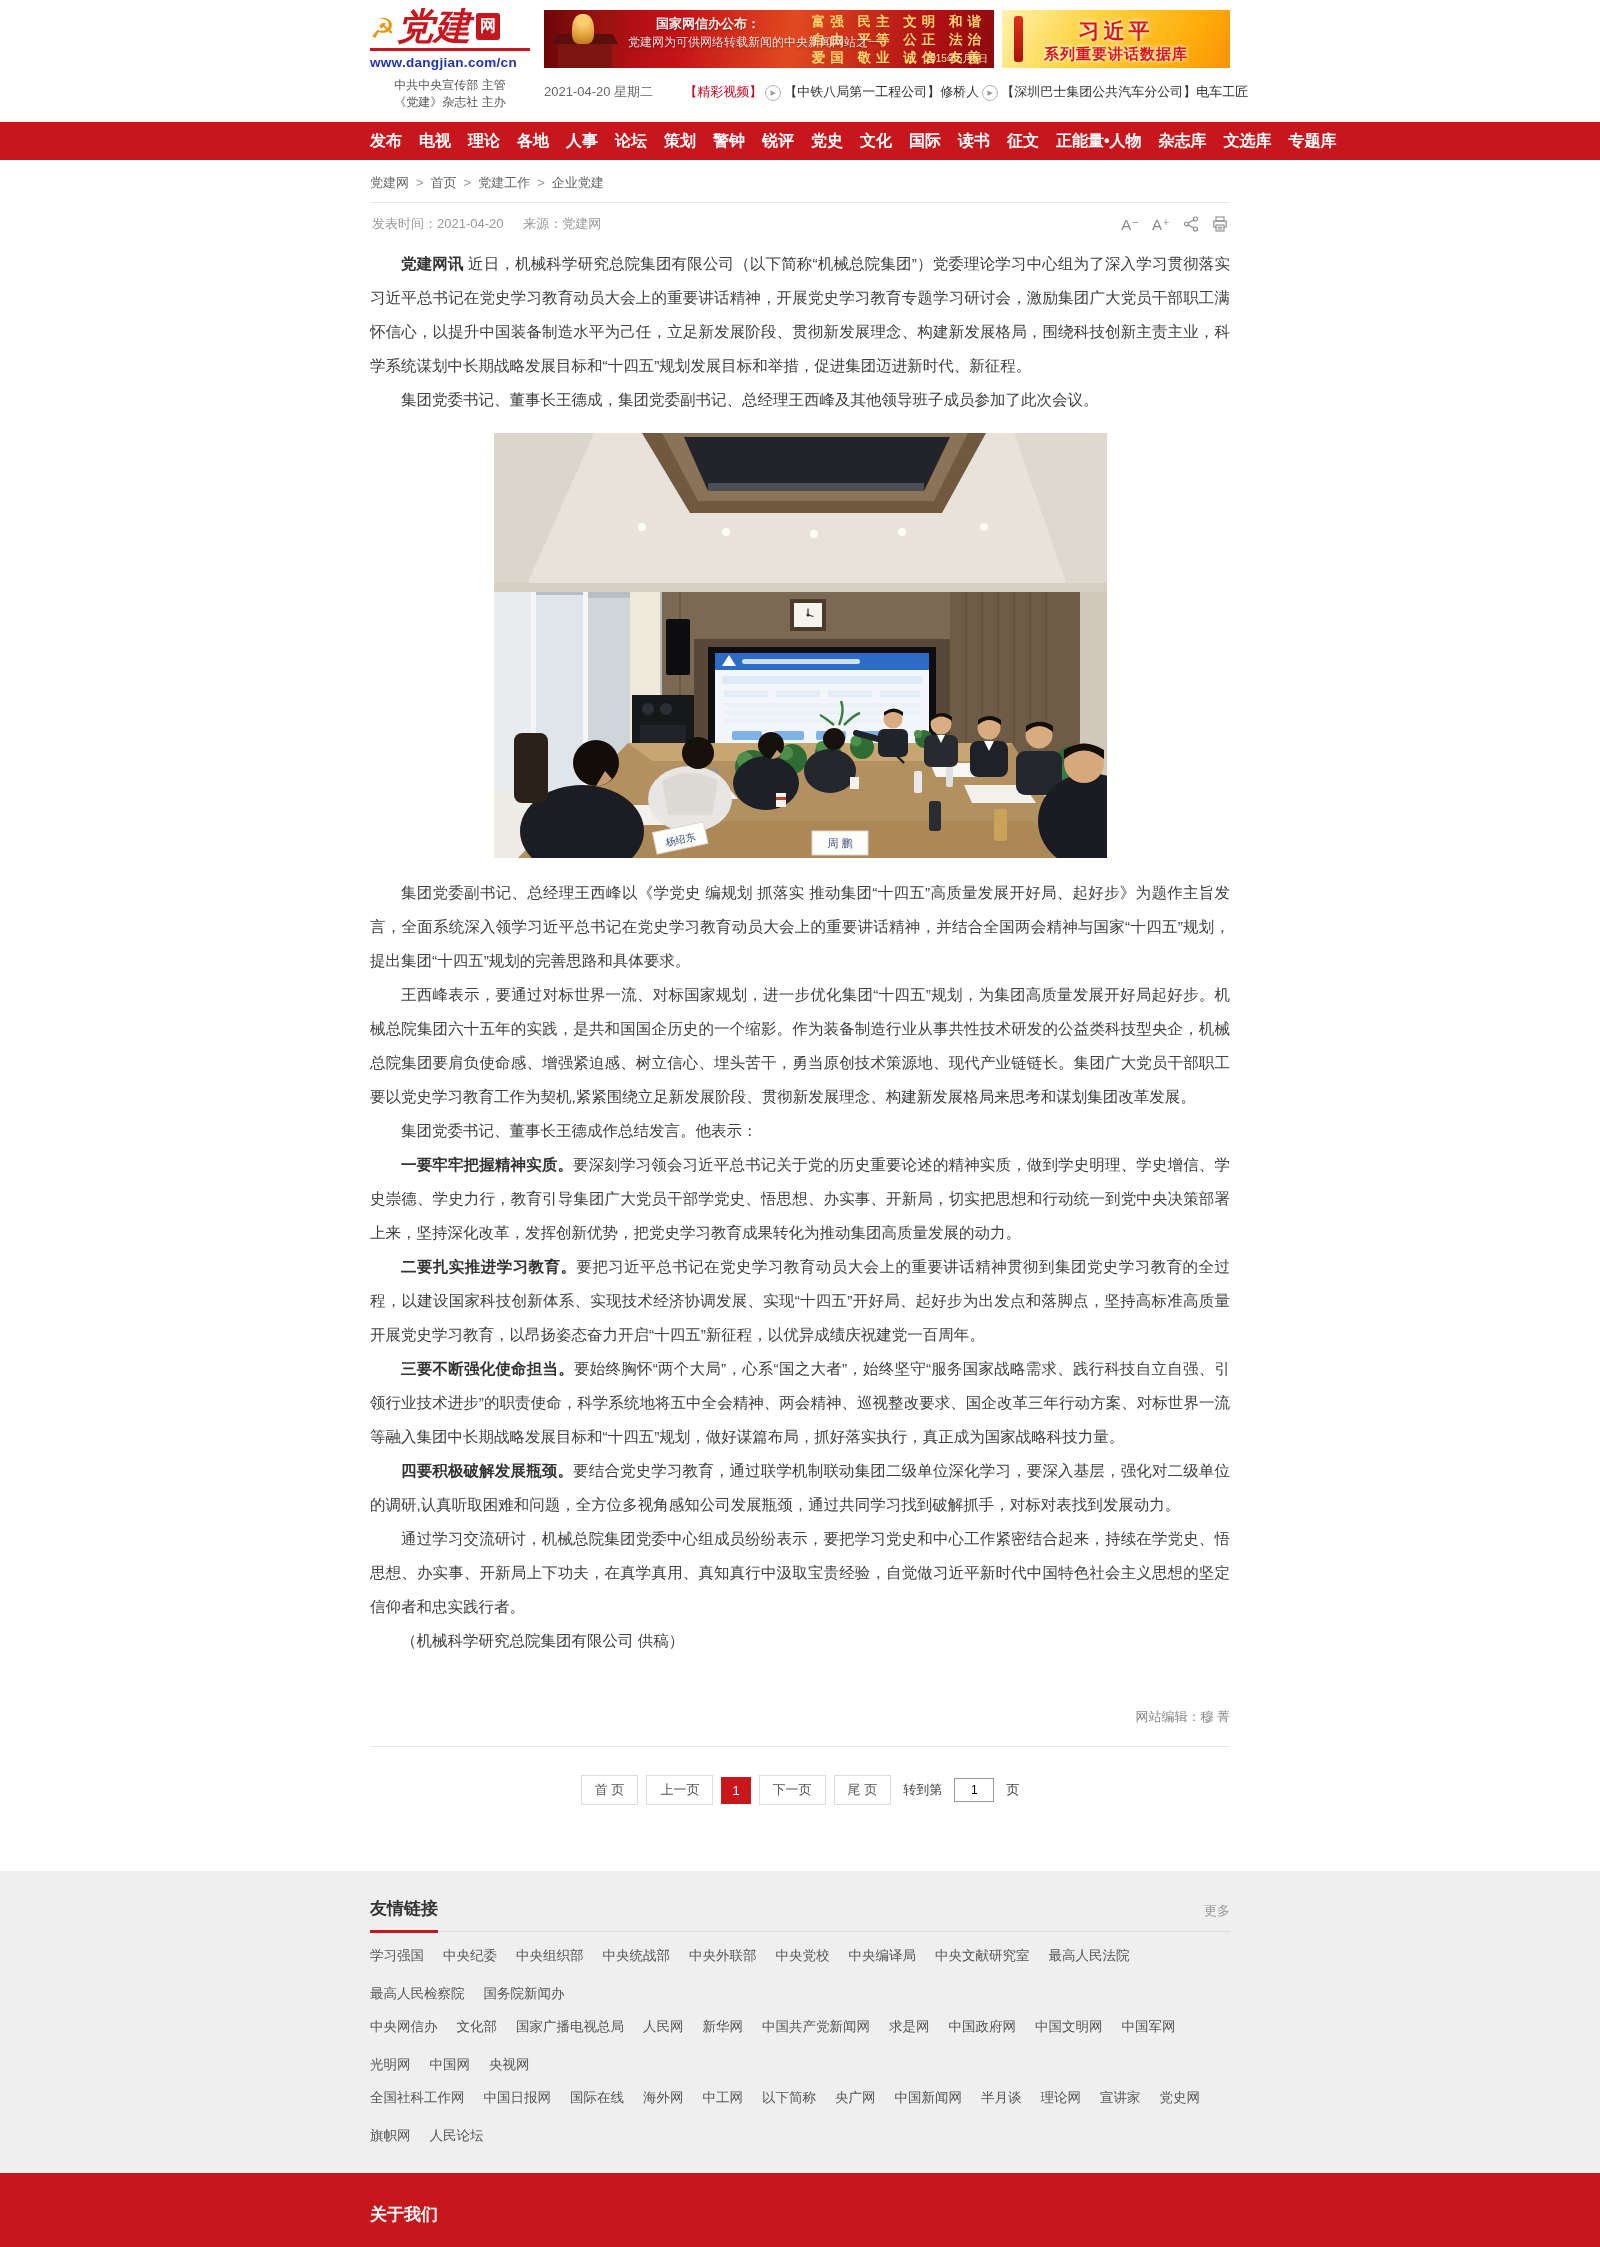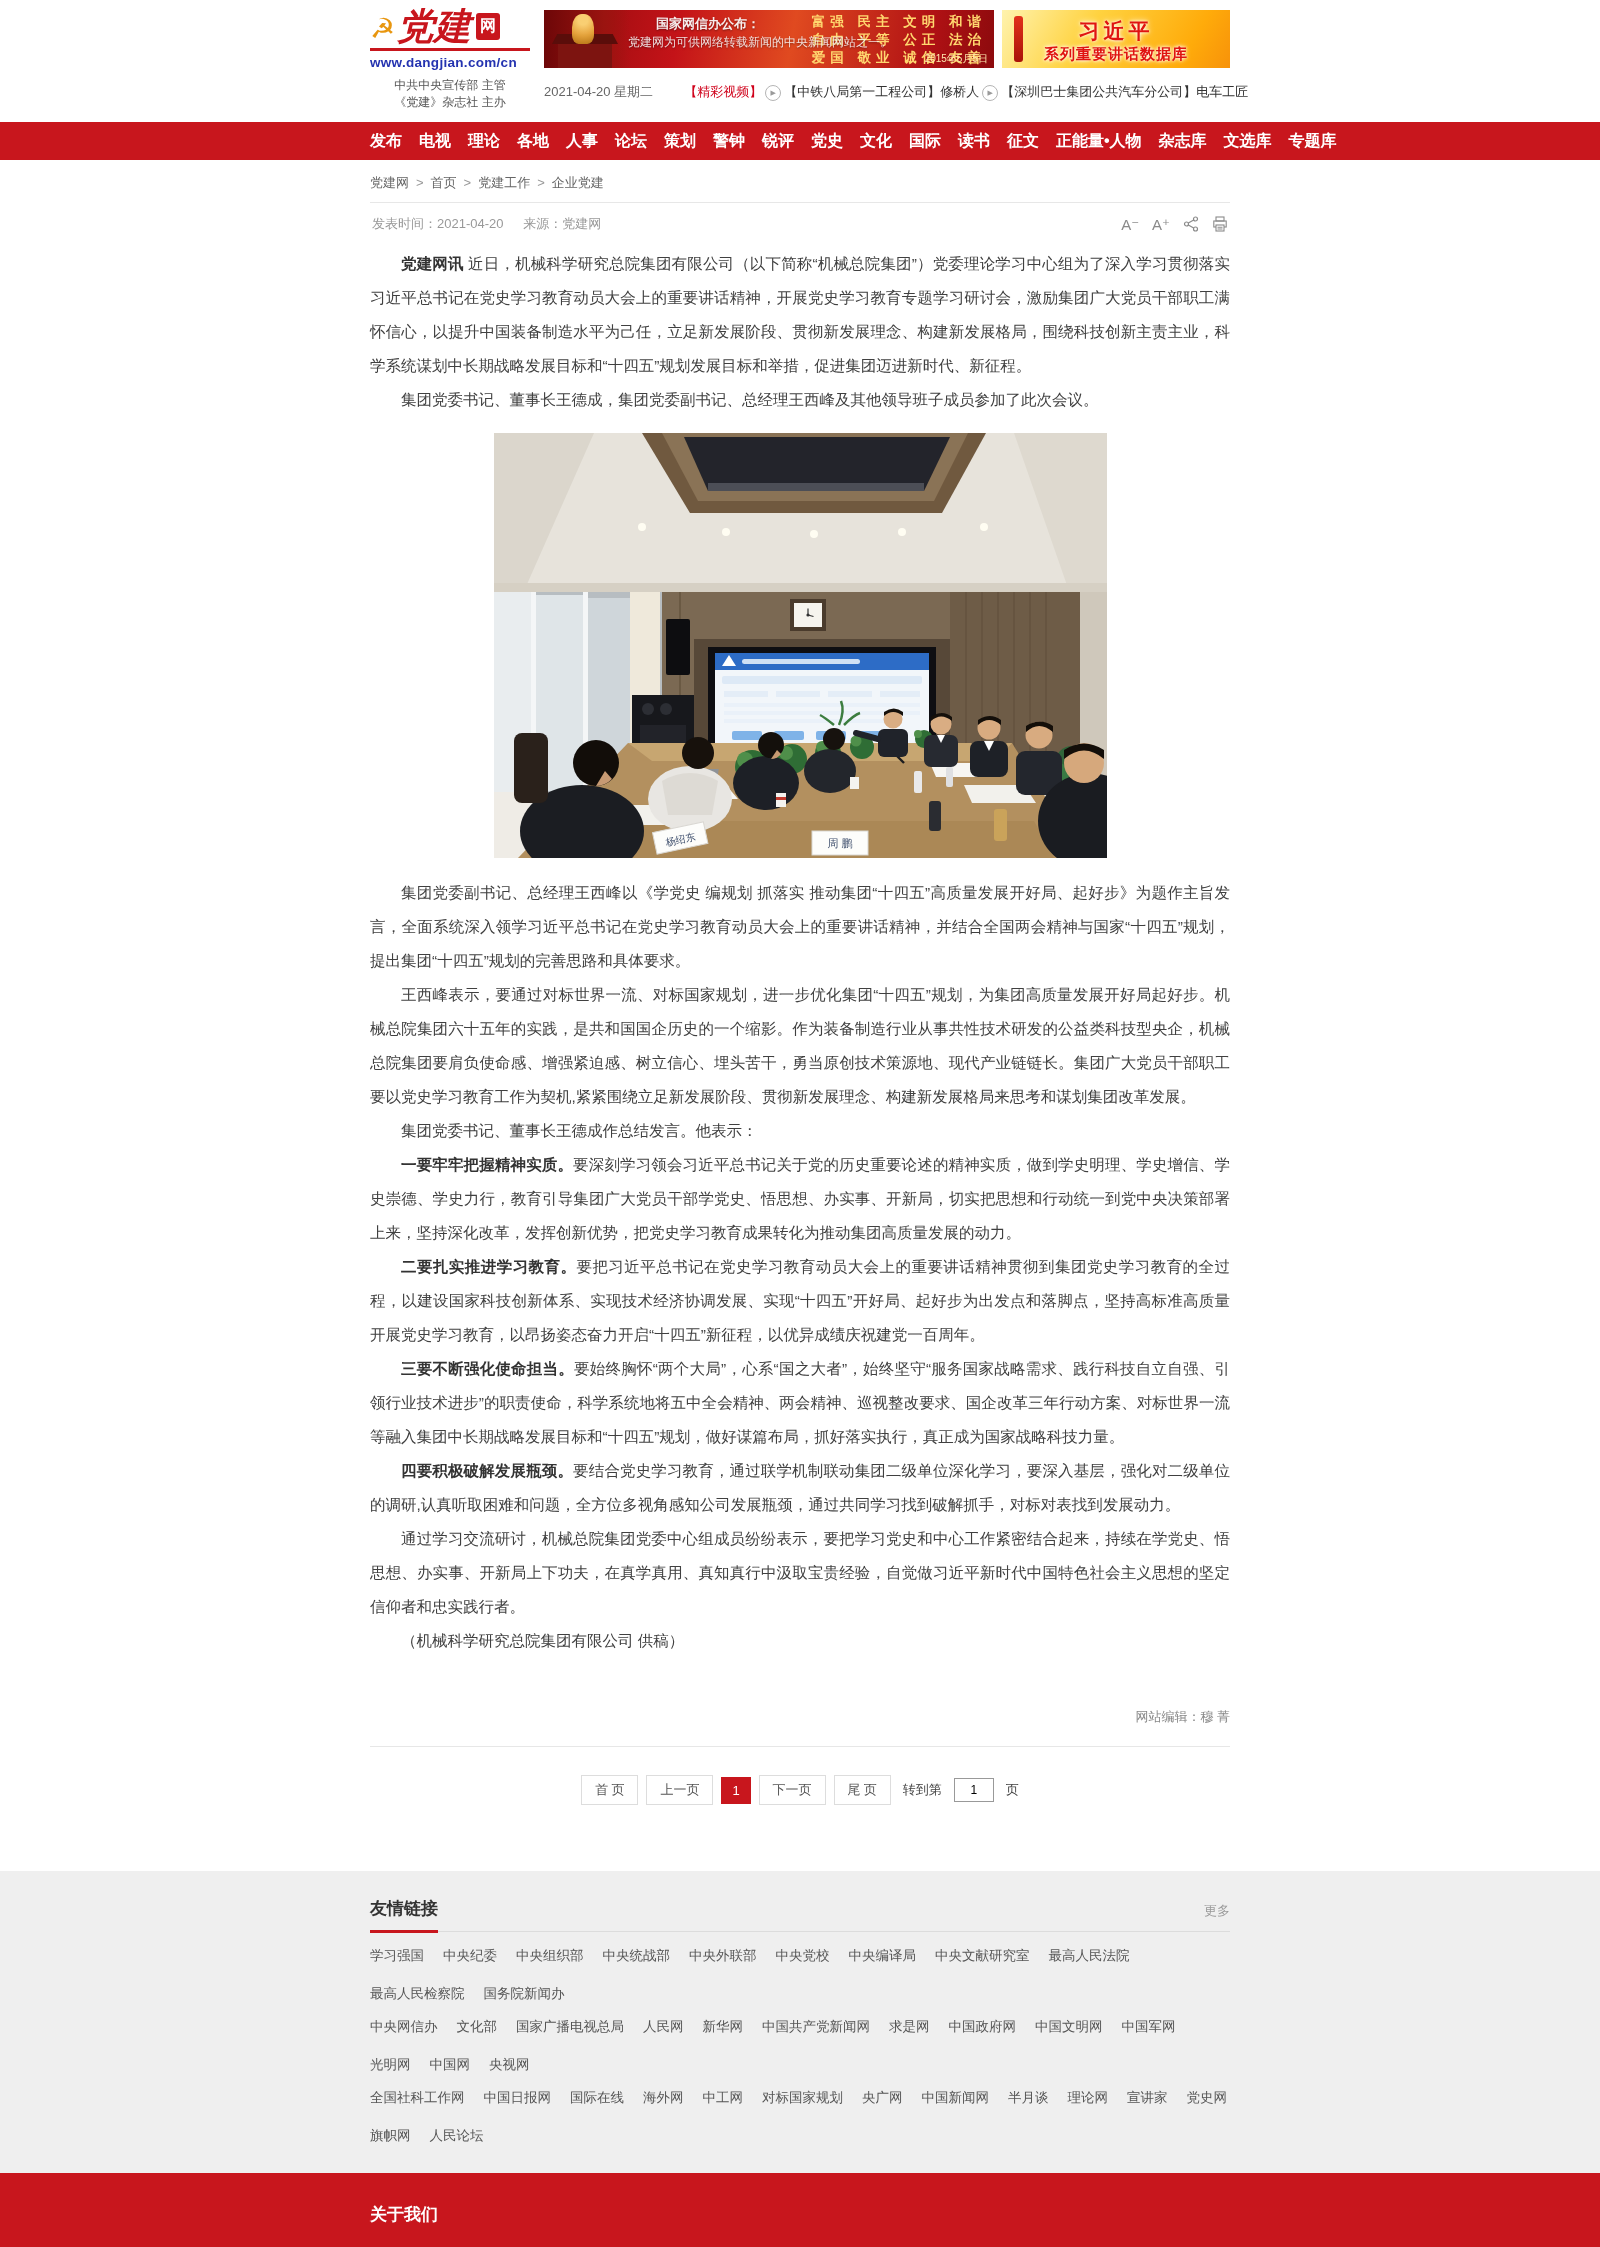--- a/index.html
+++ b/index.html
@@ -61,21 +61,21 @@
   .tool svg{display:block;}
 
   .article-body p.para{font-size:15.5px;line-height:34px;color:#404040;text-align:justify;text-indent:2em;margin:0;}
   .para-lead{font-weight:bold;color:#333;}
   .photo-wrap{margin:16px 0 18px;text-align:center;}
   .photo{width:613px;height:425px;display:block;margin:0 auto;background:#efece6;}
 
   .editor-line{text-align:right;font-size:13px;color:#888;margin:50px 0 20px;}
   .page-divider{border-top:1px solid #e7e7e7;margin-bottom:28px;}
   .pagination{display:flex;justify-content:center;align-items:center;gap:8px;font-size:13px;color:#444;padding-bottom:66px;}
-  .page-btn{border:1px solid #ddd;background:#fff;color:#555;padding:5px 13px;font-size:13px;cursor:pointer;font-family:Liberation Serif, serif;}
+  .page-btn{border:1px solid #ddd;background:#fff;color:#555;padding:5px 13px;font-size:13px;cursor:pointer;font-family:Liberation Sans, sans-serif;}
   .page-current{background:#c8161d;color:#fff;padding:6px 11px;font-size:13px;cursor:pointer;}
   .goto-text{margin-left:4px;}
   .goto-input{width:34px;height:20px;border:1px solid #999;text-align:center;font-size:12px;margin:0 4px;}
 
   
   .friend-band{background:#efefef;padding:26px 12px 28px;text-align:right;}
   .friend-head{position:relative;display:flex;justify-content:space-between;align-items:flex-end;border-bottom:1px solid #dcdcdc;padding-bottom:11px;}
   .friend-head:after{content:"";position:absolute;left:0;bottom:-2px;width:68px;height:3px;background:#c8161d;}
   .friend-title{font-size:17px;font-weight:bold;color:#333;}
   .friend-more{font-size:13px;color:#999;cursor:pointer;}
@@ -428,21 +428,21 @@
           <a class="friend-link">光明网</a>
           <a class="friend-link">中国网</a>
           <a class="friend-link">央视网</a>
         </div>
         <div class="links-row">
           <a class="friend-link">全国社科工作网</a>
           <a class="friend-link">中国日报网</a>
           <a class="friend-link">国际在线</a>
           <a class="friend-link">海外网</a>
           <a class="friend-link">中工网</a>
-          <a class="friend-link">对标国家规划</a>
+          <a class="friend-link">以下简称</a>
           <a class="friend-link">央广网</a>
           <a class="friend-link">中国新闻网</a>
           <a class="friend-link">半月谈</a>
           <a class="friend-link">理论网</a>
           <a class="friend-link">宣讲家</a>
           <a class="friend-link">党史网</a>
           <a class="friend-link">旗帜网</a>
           <a class="friend-link">人民论坛</a>
         </div>
       </div>

